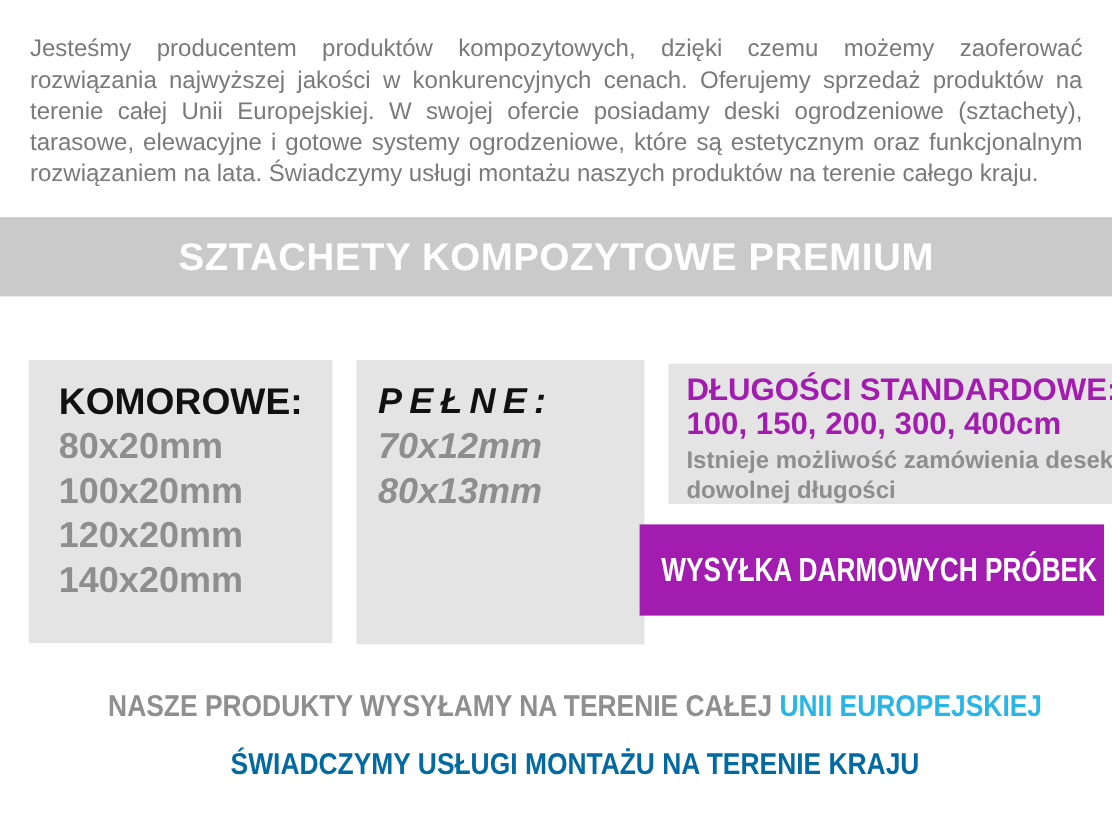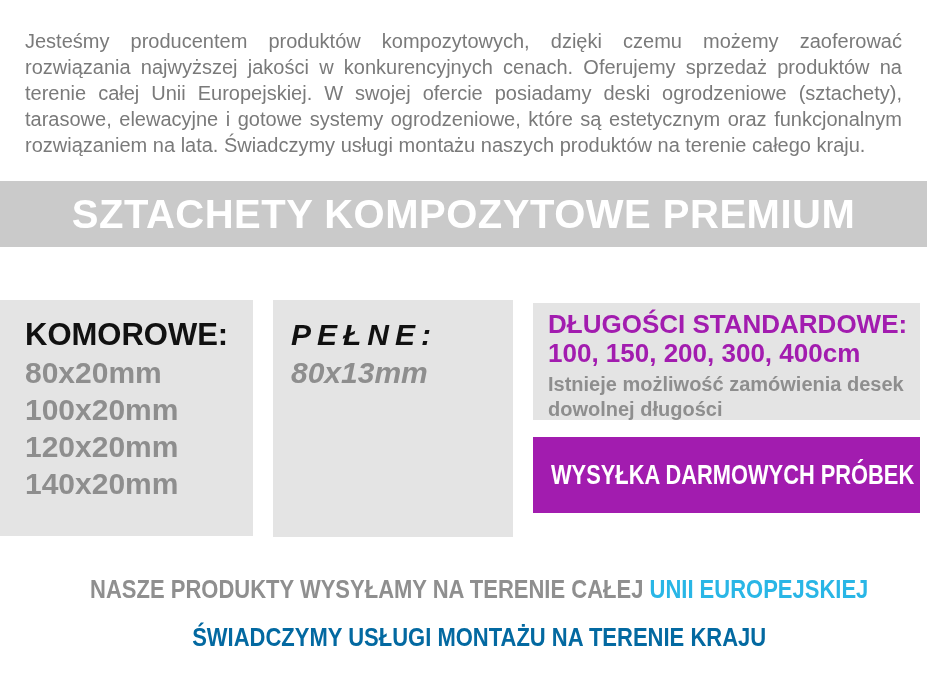--- a/index.html
+++ b/index.html
@@ -32,30 +32,31 @@
     width: 927px;
     height: 66px;
     background: #cacaca;
     display: flex;
     align-items: center;
     justify-content: center;
   }
   .title-banner .title-text {
     color: #ffffff;
     font-weight: bold;
-    font-size: 40px;
+    font-size: 32px;
     letter-spacing: 0.5px;
     white-space: nowrap;
   }
 
   
   .spec-box {
     position: absolute;
     background: #e4e4e4;
     box-sizing: border-box;
+    margin-left: 24px;
   }
   .box-komorowe {
     left: 0; top: 300px; width: 253px; height: 236px;
     padding: 16px 0 0 25px;
   }
   .box-pelne {
     left: 273px; top: 300px; width: 240px; height: 237px;
     padding: 16px 0 0 18px;
     font-style: italic;
   }
@@ -154,20 +155,21 @@
       <li class="size-item">80x20mm</li>
       <li class="size-item">100x20mm</li>
       <li class="size-item">120x20mm</li>
       <li class="size-item">140x20mm</li>
     </ul>
   </div>
 
   <div class="spec-box box-pelne">
     <div class="spec-heading spaced">PEŁNE:</div>
     <ul class="size-list">
+      <li class="size-item">70x12mm</li>
       <li class="size-item">80x13mm</li>
     </ul>
   </div>
 
   <div class="spec-box box-lengths">
     <div class="lengths-heading">DŁUGOŚCI STANDARDOWE:</div>
     <div class="lengths-values">100, 150, 200, 300, 400cm</div>
     <div class="lengths-note">Istnieje możliwość zamówienia desek dowolnej długości</div>
   </div>
 

